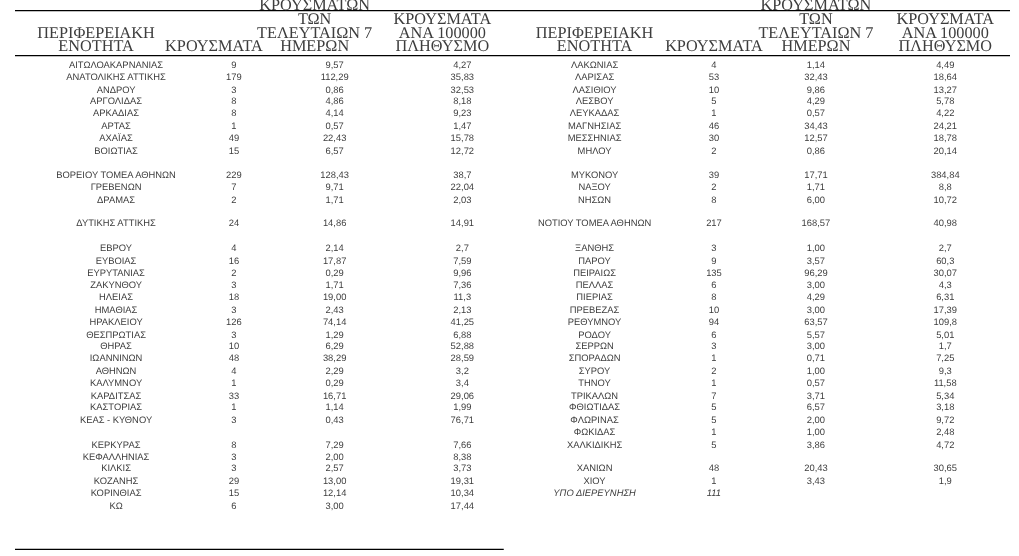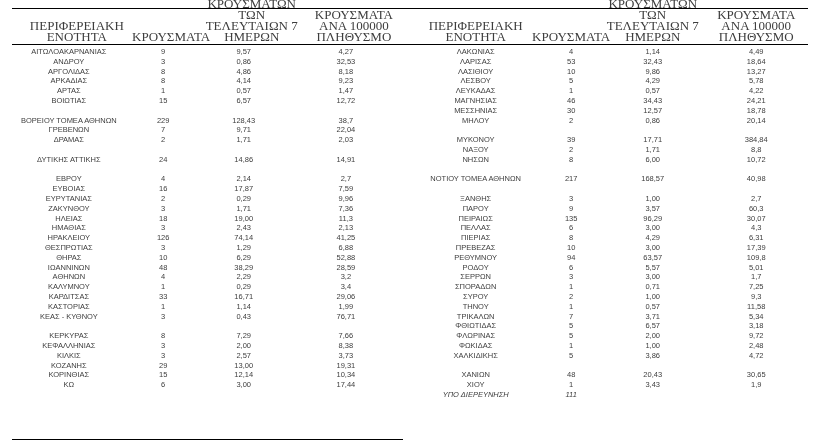--- a/index.html
+++ b/index.html
@@ -8,21 +8,21 @@
   .rule{position:absolute;height:0;border-top:1.5px solid #000;}
   #rule-top{left:12px;top:8px;width:796px;}
   #rule-header{left:12px;top:44px;width:796px;}
   #rule-bottom-left{left:12px;top:439px;width:391px;}
   .thead{position:absolute;top:9px;height:34px;display:flex;align-items:stretch;}
   #thead-left{left:12px;width:393px;}
   #thead-right{left:410px;width:398px;}
   .hcell{display:flex;flex-direction:column;justify-content:flex-end;align-items:center;
          text-align:center;font-size:13px;line-height:11px;white-space:pre-line;padding-bottom:1px;font-family:Liberation Serif, serif;}
   .tbody{position:absolute;top:47px;display:flex;flex-direction:column;}
-  #tbody-left{left:4px;width:393px;justify-content:center;}
+  #tbody-left{left:28px;width:393px;justify-content:center;}
   #tbody-right{left:410px;width:398px;}
   .trow{display:flex;height:9.8px;align-items:center;}
   .cell{font-size:7.5px;line-height:9.8px;text-align:center;white-space:nowrap;overflow:visible;}
   .c0{width:33%;}
   .c1{width:15%;}
   .c2{width:26%;}
   .c3{width:26%;}
   .trow.italic .cell{font-style:italic;}
 </style>
 </head>
@@ -54,20 +54,26 @@
   </div>
 
   <div class="tbody" id="tbody-left">
       <div class="trow">
         <div class="cell c0">ΑΙΤΩΛΟΑΚΑΡΝΑΝΙΑΣ</div>
         <div class="cell c1">9</div>
         <div class="cell c2">9,57</div>
         <div class="cell c3">4,27</div>
       </div>
       <div class="trow">
+        <div class="cell c0">ΑΝΑΤΟΛΙΚΗΣ ΑΤΤΙΚΗΣ</div>
+        <div class="cell c1">179</div>
+        <div class="cell c2">112,29</div>
+        <div class="cell c3">35,83</div>
+      </div>
+      <div class="trow">
         <div class="cell c0">ΑΝΔΡΟΥ</div>
         <div class="cell c1">3</div>
         <div class="cell c2">0,86</div>
         <div class="cell c3">32,53</div>
       </div>
       <div class="trow">
         <div class="cell c0">ΑΡΓΟΛΙΔΑΣ</div>
         <div class="cell c1">8</div>
         <div class="cell c2">4,86</div>
         <div class="cell c3">8,18</div>
@@ -78,20 +84,26 @@
         <div class="cell c2">4,14</div>
         <div class="cell c3">9,23</div>
       </div>
       <div class="trow">
         <div class="cell c0">ΑΡΤΑΣ</div>
         <div class="cell c1">1</div>
         <div class="cell c2">0,57</div>
         <div class="cell c3">1,47</div>
       </div>
       <div class="trow">
+        <div class="cell c0">ΑΧΑΪΑΣ</div>
+        <div class="cell c1">49</div>
+        <div class="cell c2">22,43</div>
+        <div class="cell c3">15,78</div>
+      </div>
+      <div class="trow">
         <div class="cell c0">ΒΟΙΩΤΙΑΣ</div>
         <div class="cell c1">15</div>
         <div class="cell c2">6,57</div>
         <div class="cell c3">12,72</div>
       </div>
       <div class="trow">
         <div class="cell c0"></div>
         <div class="cell c1"></div>
         <div class="cell c2"></div>
         <div class="cell c3"></div>

